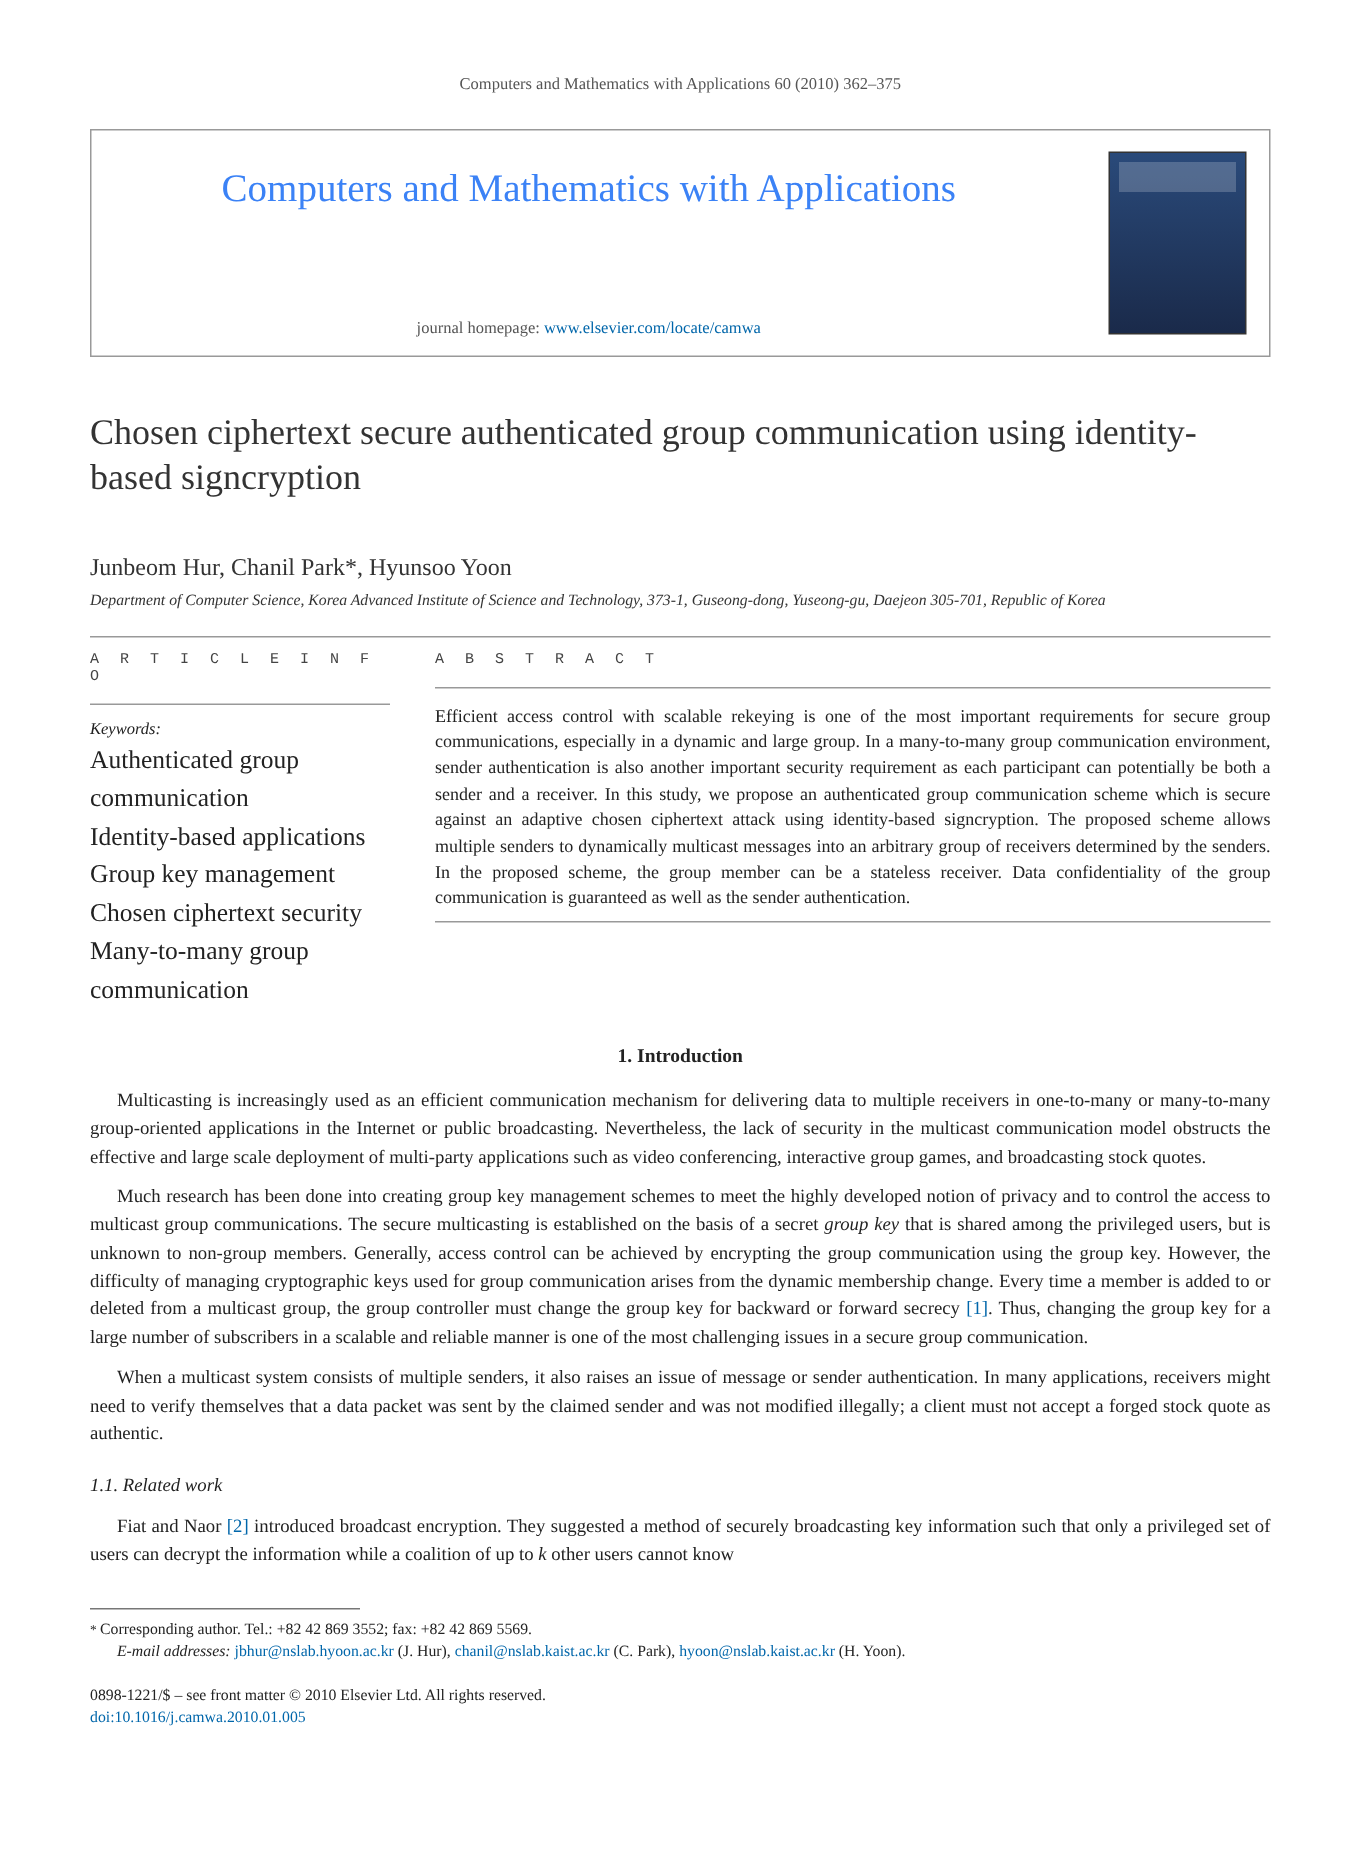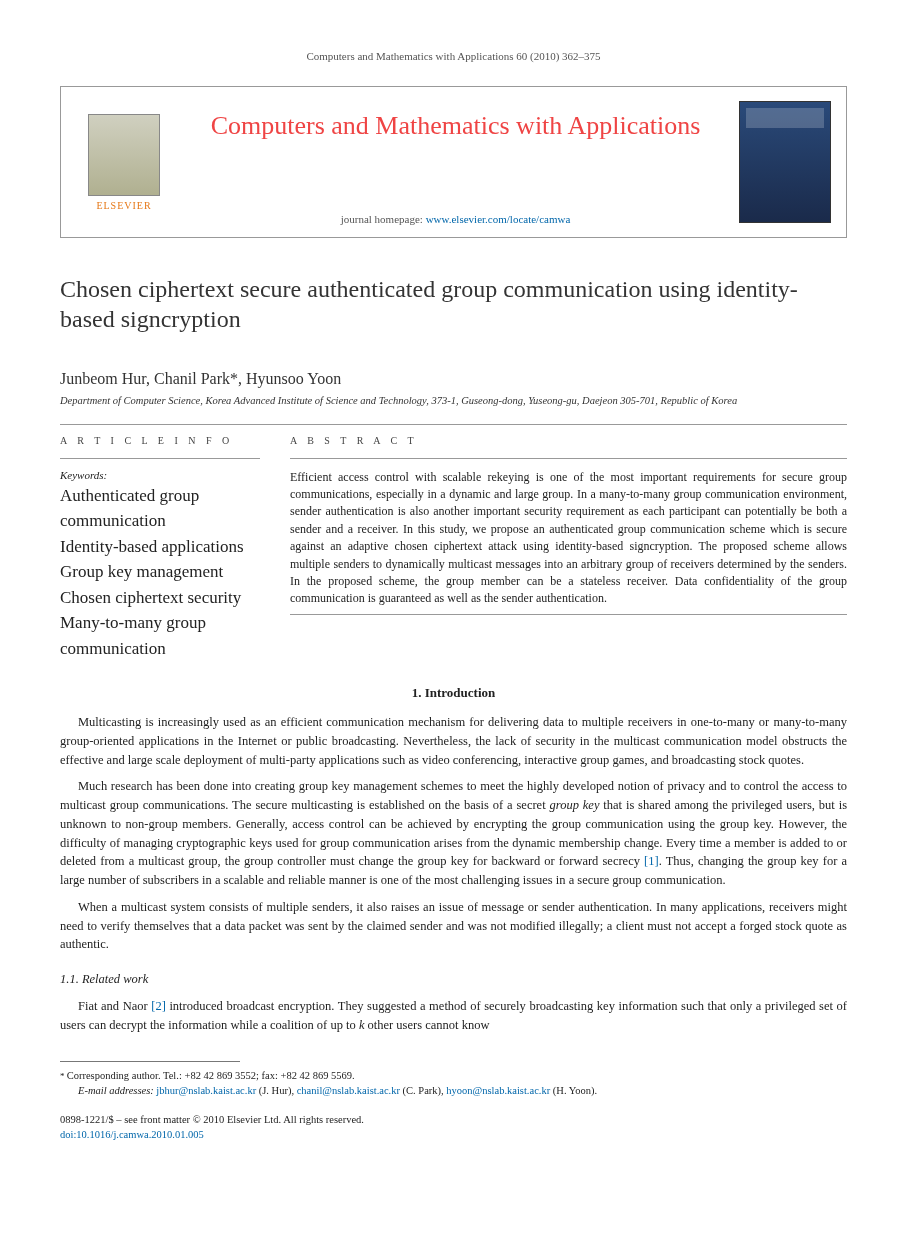--- a/index.html
+++ b/index.html
@@ -57,21 +57,21 @@
 .contents-line {
   font-size: 11px;
   color: #555;
 }
 .sd-link {
   color: #0066aa;
 }
 .journal-name {
   font-family: Georgia, serif;
   font-size: 26px;
-  color: #ef4444;
+  color: #3b82f6;
   margin: 12px 0;
 }
 .homepage-line {
   font-size: 11px;
   color: #555;
 }
 .homepage-link {
   color: #0066aa;
 }
 .banner-right {
@@ -129,20 +129,21 @@
   width: 200px;
 }
 .info-right {
   flex: 1;
 }
 .spaced-heading {
   font-size: 10px;
   letter-spacing: 4px;
   color: #444;
   margin-bottom: 12px;
+  font-family: Liberation Mono, monospace;
 }
 .keywords-label {
   font-style: italic;
   font-size: 11px;
   margin-bottom: 2px;
 }
 .keywords-list {
   font-size: 17px;
   line-height: 1.5;
 }
@@ -206,24 +207,20 @@
 }
 </style>
 </head>
 <body>
 
 <div class="page">
 
   <div class="running-header">Computers and Mathematics with Applications 60 (2010) 362–375</div>
 
   <div class="banner">
-    <div class="banner-left">
-      <div class="elsevier-tree"></div>
-      <div class="elsevier-label">ELSEVIER</div>
-    </div>
     <div class="banner-mid">
       <div class="journal-name">Computers and Mathematics with Applications</div>
       <div class="homepage-line">
         <span>journal homepage: </span><a class="homepage-link">www.elsevier.com/locate/camwa</a>
       </div>
     </div>
     <div class="banner-right">
       <div class="cover-thumb"></div>
     </div>
   </div>
@@ -276,21 +273,21 @@
   </div>
 
   <hr class="footnote-sep">
 
   <div class="footnotes">
     <div>
       <span class="asterisk">* </span><span>Corresponding author. Tel.: +82 42 869 3552; fax: +82 42 869 5569.</span>
     </div>
     <div style="text-indent:18px;">
       <span class="label">E-mail addresses:</span>
-      <a class="email-link">jbhur@nslab.kaist.ac.kr</a><span> (J. Hur), </span>
+      <a class="email-link">jbhur@nslab.hyoon.ac.kr</a><span> (J. Hur), </span>
       <a class="email-link">chanil@nslab.kaist.ac.kr</a><span> (C. Park), </span>
       <a class="email-link">hyoon@nslab.kaist.ac.kr</a><span> (H. Yoon).</span>
     </div>
   </div>
 
   <div class="bottom-block">
     <div>0898-1221/$ – see front matter © 2010 Elsevier Ltd. All rights reserved.</div>
     <a class="doi-link">doi:10.1016/j.camwa.2010.01.005</a>
   </div>
 

